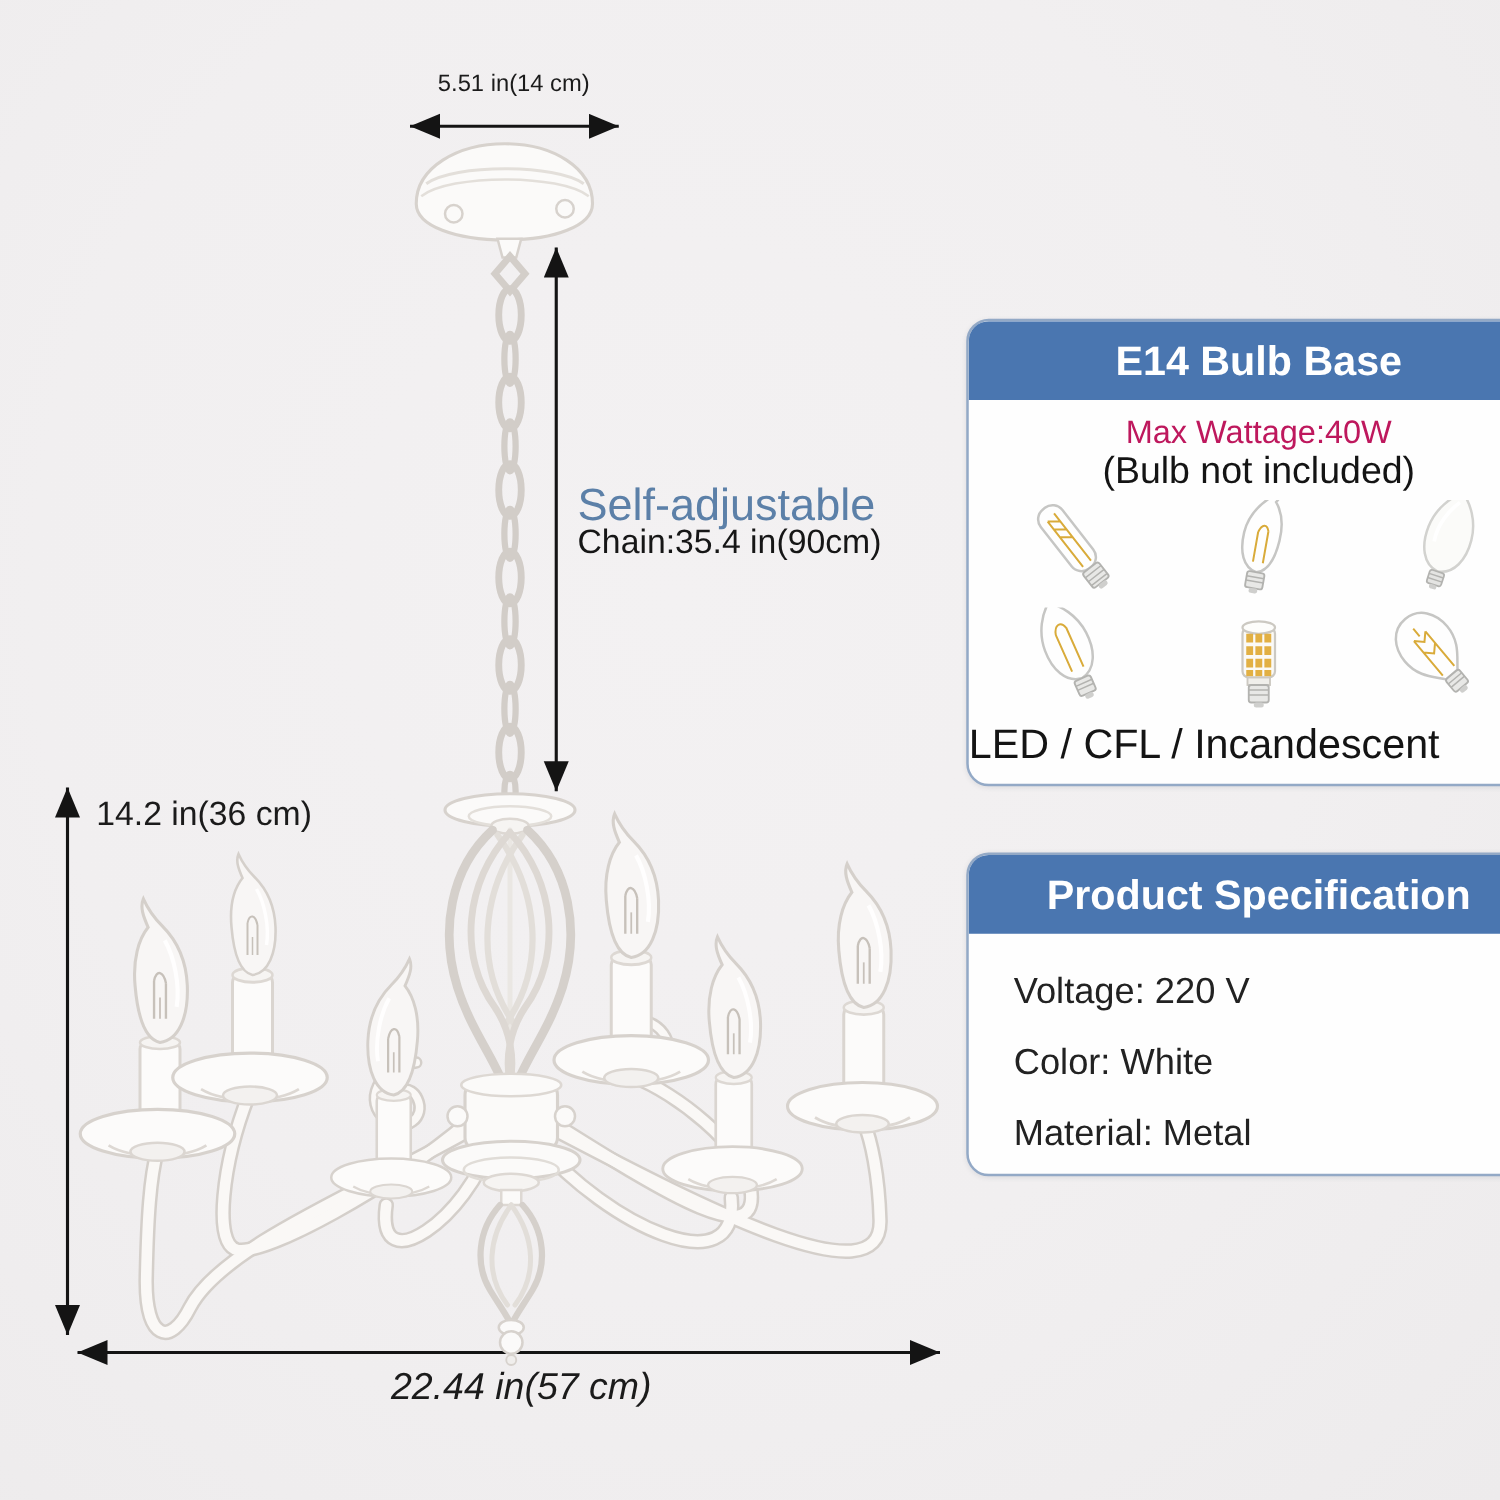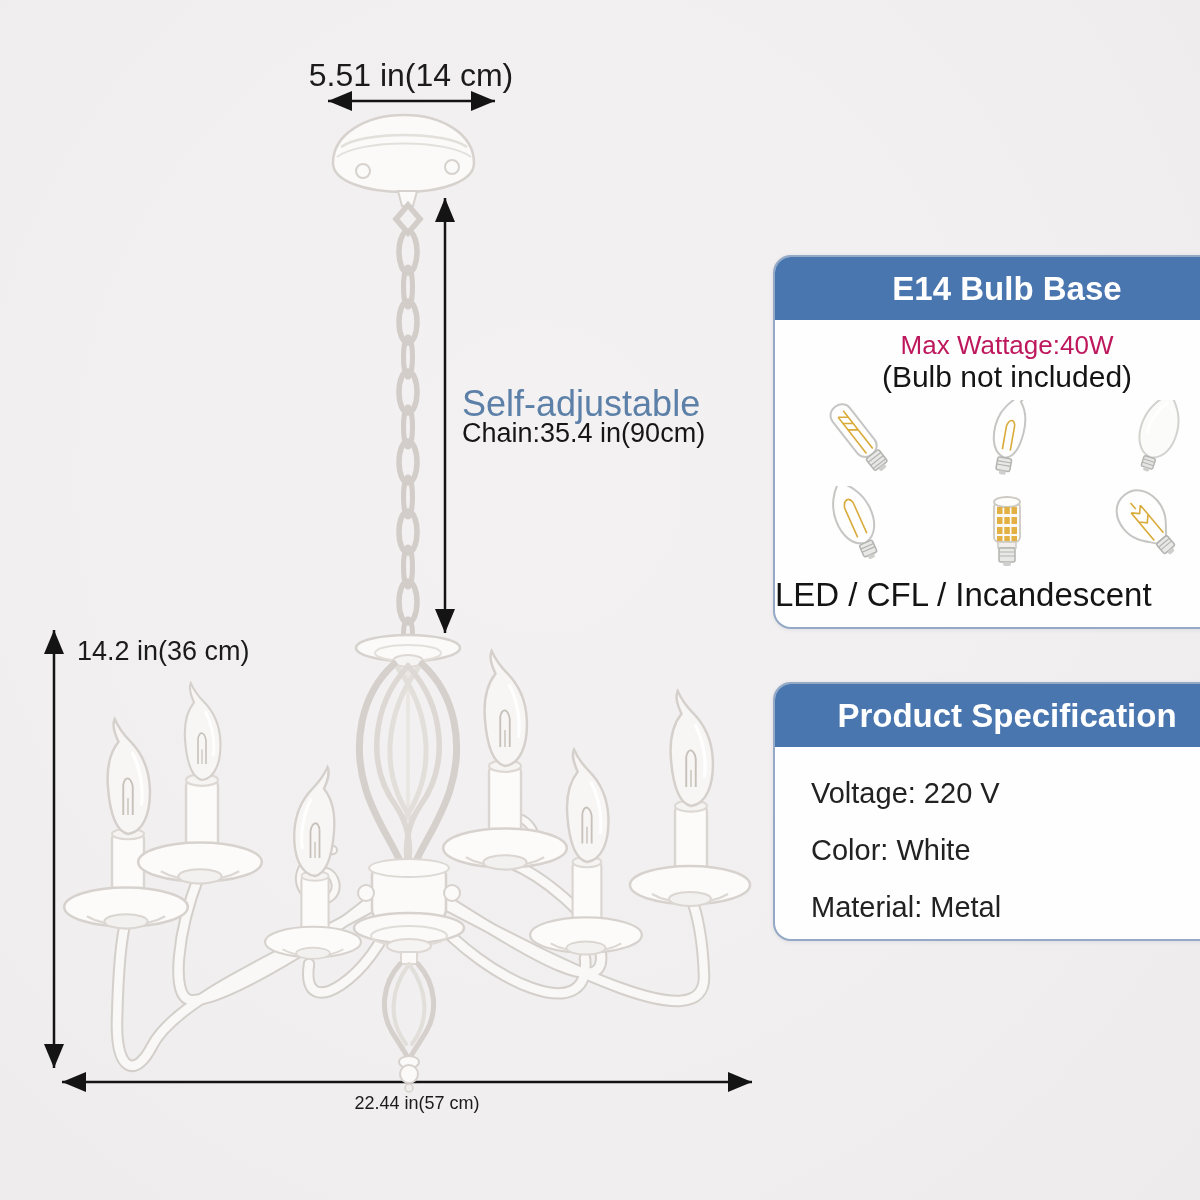--- a/index.html
+++ b/index.html
@@ -4,21 +4,21 @@
 <style>
   html,body{margin:0;padding:0;}
   body{font-family:"Liberation Sans",sans-serif;background:#e4e2e3;}
   .stage{
     position:relative;width:1200px;height:1200px;margin:0 auto;
     background:radial-gradient(ellipse at 45% 40%, #f3f1f2 0%, #f1eff0 55%, #edebec 100%);
     overflow:hidden;
   }
   .art{position:absolute;left:0;top:0;width:1200px;height:1200px;}
   .dim-label{
-    position:absolute;color:#1b1b1b;font-size:32px;letter-spacing:0px;
+    position:absolute;color:#1b1b1b;font-size:19px;letter-spacing:0px;
     white-space:nowrap;
   }
   .dim-label.center{text-align:center;}
   .chain-note-1{position:absolute;left:462px;top:383px;font-size:36px;color:#5c80a8;white-space:nowrap;}
   .chain-note-2{position:absolute;left:462px;top:418px;font-size:27px;color:#161616;white-space:nowrap;}
   .panel{
     position:absolute;left:773px;width:468px;background:#fefefe;
     border:2px solid #93a9c6;border-radius:18px;overflow:hidden;
     box-shadow:0 1px 4px rgba(60,70,90,.10);
     box-sizing:border-box;
@@ -204,21 +204,21 @@
     </g>
   </svg>
 
   <div class="dim-label center" style="left:286px;top:57px;width:250px;">5.51 in(14 cm)</div>
 
   <div class="chain-note-1">Self-adjustable</div>
   <div class="chain-note-2">Chain:35.4 in(90cm)</div>
 
   <div class="dim-label" style="left:77px;top:636px;font-size:27px;">14.2 in(36 cm)</div>
 
-  <div class="dim-label center" style="left:292px;top:1093px;width:250px;font-size:18px;">22.44 in(57 cm)</div>
+  <div class="dim-label center" style="left:292px;top:1093px;width:250px;font-size:30px;font-style:italic;">22.44 in(57 cm)</div>
 
   <div class="panel panel-bulb">
     <div class="panel-header">E14 Bulb Base</div>
     <div class="wattage">Max Wattage:40W</div>
     <div class="note">(Bulb not included)</div>
 
     <div class="bulb-grid">
 
       <svg class="bulb-cell" viewBox="0 0 116 86">
         <g transform="translate(60,40) rotate(-38)">

